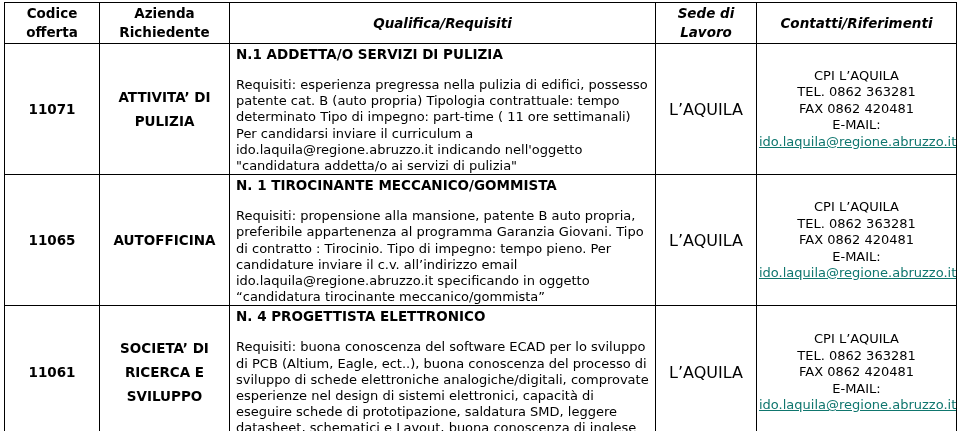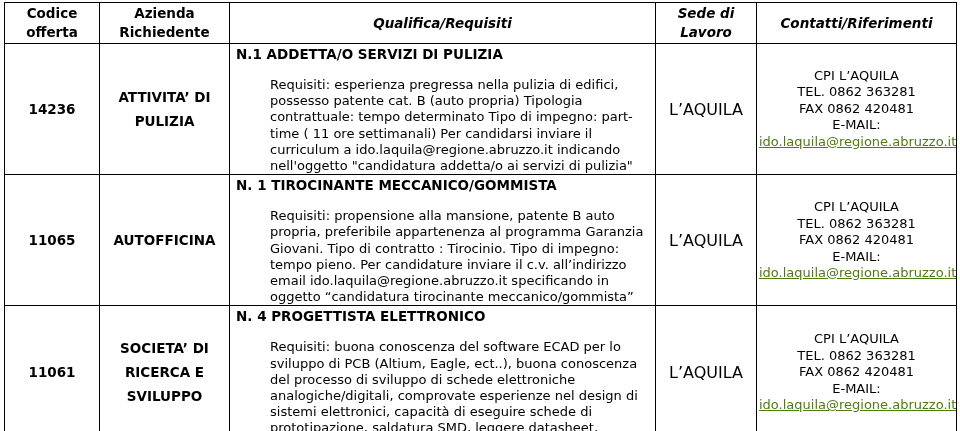--- a/index.html
+++ b/index.html
@@ -53,35 +53,34 @@
   }
   .q-title {
     font-weight: bold;
     font-size: 13.5px;
     line-height: 17px;
     margin-bottom: 14px;
   }
   .q-body {
     font-size: 13px;
     line-height: 16.2px;
-    margin-left: 34px;
   }
   td.sede-cell {
     text-align: center;
     font-size: 16px;
     padding: 2px;
   }
   td.contatti-cell {
     text-align: center;
     font-size: 13px;
     line-height: 16.5px;
     padding: 2px;
   }
   .email-link {
-    color: #4d7c0f;
+    color: #0f766e;
     text-decoration: underline;
     cursor: pointer;
   }
   .row-1 td { height: 110px; }
   .row-2 td { height: 116px; }
   .row-3 td { height: 132px; }
   .row-3 td.qualifica-cell .clip { height: 130px; overflow: hidden; }
 
   .footer-note {
     position: absolute;
@@ -109,21 +108,21 @@
     <tbody>
         <tr class="header-row">
       <th>Codice offerta</th>
       <th>Azienda Richiedente</th>
       <th class="it">Qualifica/Requisiti</th>
       <th class="it">Sede di Lavoro</th>
       <th class="it">Contatti/Riferimenti</th>
     </tr>
 
     <tr class="row-1">
-      <td class="codice-cell">14236</td>
+      <td class="codice-cell">11071</td>
       <td class="azienda-cell">ATTIVITA’ DI PULIZIA</td>
       <td class="qualifica-cell">
         <div class="q-title">N.1 ADDETTA/O SERVIZI DI PULIZIA</div>
         <div class="q-body">Requisiti: esperienza pregressa nella pulizia di edifici, possesso patente cat. B (auto propria) Tipologia contrattuale: tempo determinato Tipo di impegno: part-time ( 11 ore settimanali) Per candidarsi inviare il curriculum a ido.laquila@regione.abruzzo.it indicando nell'oggetto "candidatura addetta/o ai servizi di pulizia"</div>
       </td>
       <td class="sede-cell">L’AQUILA</td>
       <td class="contatti-cell">
         <div>CPI L’AQUILA</div>
         <div>TEL. 0862 363281</div>
         <div>FAX 0862 420481</div>

